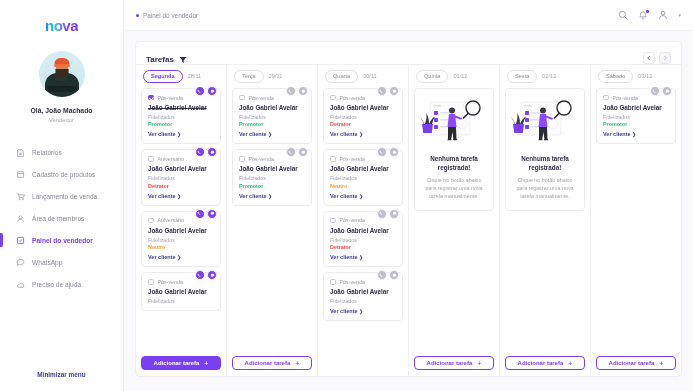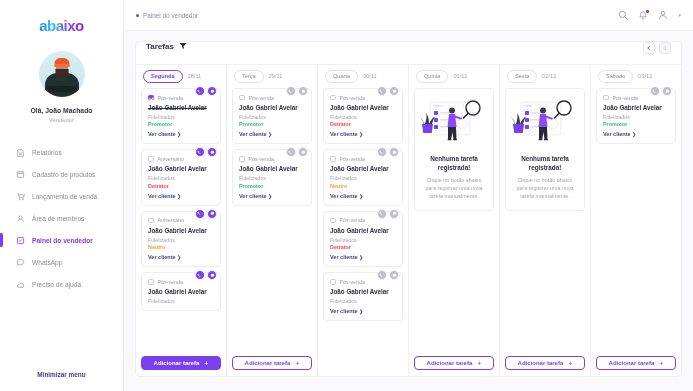--- a/index.html
+++ b/index.html
@@ -78,21 +78,21 @@
   .top-actions .ticon svg{width:10px;height:10px;stroke:#9a9aab;fill:none;stroke-width:1.4;}
   .badge{position:absolute;top:-0.5px;right:-0.5px;width:3.2px;height:3.2px;border-radius:1px;background:#7b3ff2;}
   .chev{font-size:5px;color:#9a9aab;cursor:pointer;}
 
   .content{flex:1;padding:10px 11px 14px 11px;overflow:hidden;}
   .panel{
     background:#ffffff;border:1px solid #eeeef3;border-radius:5px;
     height:100%;display:flex;flex-direction:column;overflow:hidden;
   }
   .panel-head{
-    height:23px;min-height:23px;display:flex;align-items:flex-start;
+    height:23px;min-height:23px;display:flex;align-items:flex-end;
     padding:0 10px;border-bottom:1px solid #f0f0f4;
   }
   .panel-title{font-size:8px;font-weight:bold;color:#2f2f52;}
   .filter-ic{margin-left:5px;width:8px;height:8px;cursor:pointer;}
   .filter-ic svg{width:8px;height:8px;fill:#2f2f52;}
   .pager{margin-left:auto;display:flex;gap:4px;}
   .pg{
     width:12px;height:12px;border:1px solid #e6e6ee;border-radius:3px;
     display:flex;align-items:center;justify-content:center;cursor:pointer;background:#fff;
   }
@@ -163,21 +163,21 @@
   }
   .addbtn.filled{background:#7b3ff2;color:#fff;border-color:#7b3ff2;}
   .addbtn .plus{font-size:7px;font-weight:normal;}
 </style>
 </head>
 <body>
 
 <div class="app">
 
   <aside class="sidebar">
-    <div class="logo">abaixo</div>
+    <div class="logo">nova</div>
 
     <div class="avatar">
       <div class="av-body"></div>
       <div class="av-arms"></div>
       <div class="av-neck"></div>
       <div class="av-head"></div>
       <div class="av-beard"></div>
       <div class="av-hat"></div>
       <div class="av-hatband"></div>
     </div>

